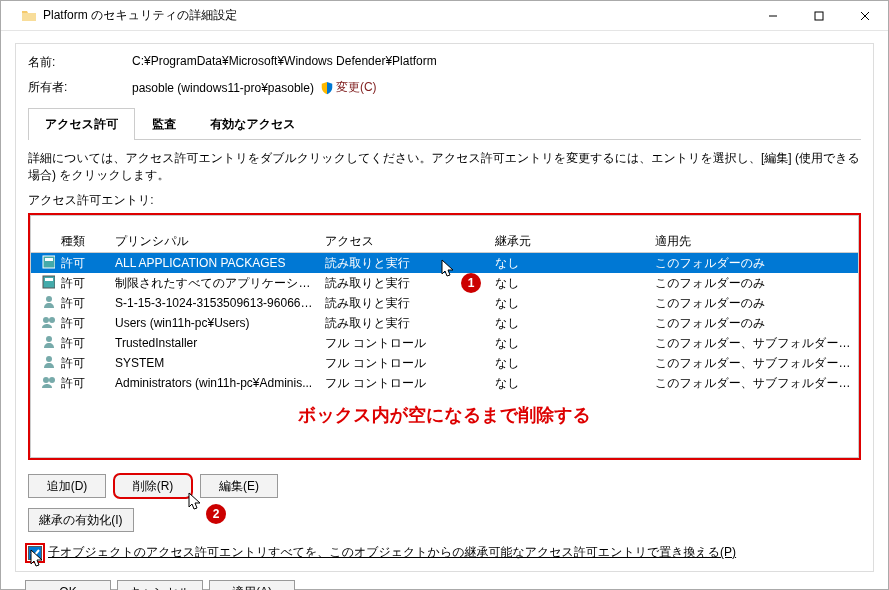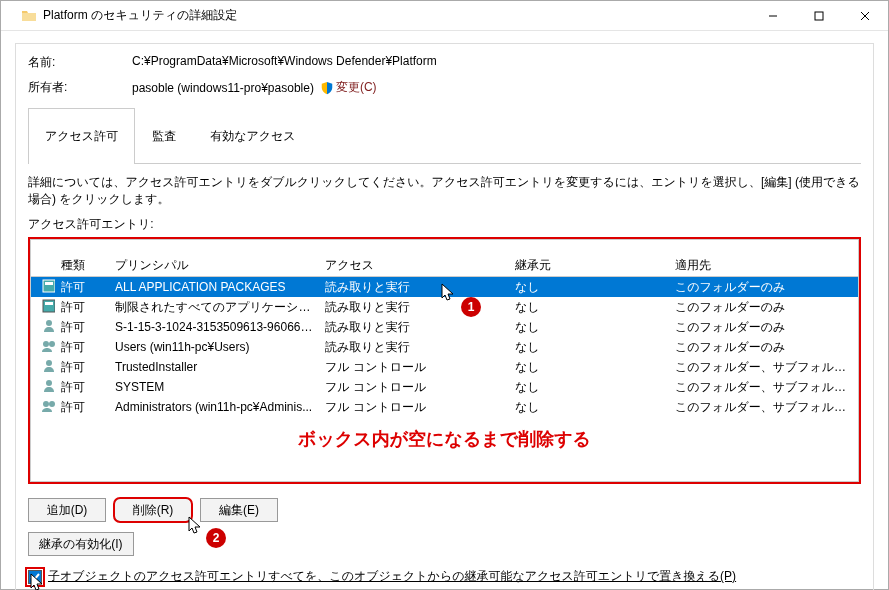--- a/index.html
+++ b/index.html
@@ -57,25 +57,26 @@
   .info-value { }
   .owner-row { display:flex; align-items:center; }
   .shield { width:14px; height:14px; margin: 0 2px 0 6px; }
   .link { color: #7f1d1d; cursor: pointer; }
   .tabs {
     display: flex;
     border-bottom: 1px solid #ccc;
     margin-top: 4px;
   }
   .tab {
-    padding: 19px 16px;
+    padding: 7px 16px;
     border: 1px solid transparent;
     border-bottom: none;
     margin-bottom: -1px;
     cursor: default;
+    font-weight: bold;
   }
   .tab.active {
     border-color: #ccc;
     background: #fff;
   }
   .desc { margin: 10px 0 8px 0; }
   .entries-label { margin-bottom: 4px; }
   .red-box {
     border: 2px solid #d00;
     display: flex;
@@ -87,21 +88,21 @@
     border-bottom: 1px solid #ccc;
     background: #fff;
     height: 38px;
     align-items: flex-end;
   }
   .col { padding: 2px 6px; overflow: hidden; white-space: nowrap; text-overflow: ellipsis; }
   .col-icon { width: 24px; flex-shrink:0; }
   .col-type { width: 54px; flex-shrink:0; }
   .col-principal { width: 210px; flex-shrink:0; }
   .col-access { width: 170px; flex-shrink:0; }
-  .col-inherit { width: 160px; flex-shrink:0;margin-left:20px; }
+  .col-inherit { width: 160px; flex-shrink:0; }
   .col-applies { flex: 1; }
   .table-body { border-left:1px solid #ccc; border-right:1px solid #ccc; }
   .row {
     display: flex;
     height: 20px;
     align-items: center;
     position: relative;
   }
   .row.selected {
     background: #0078d4;

